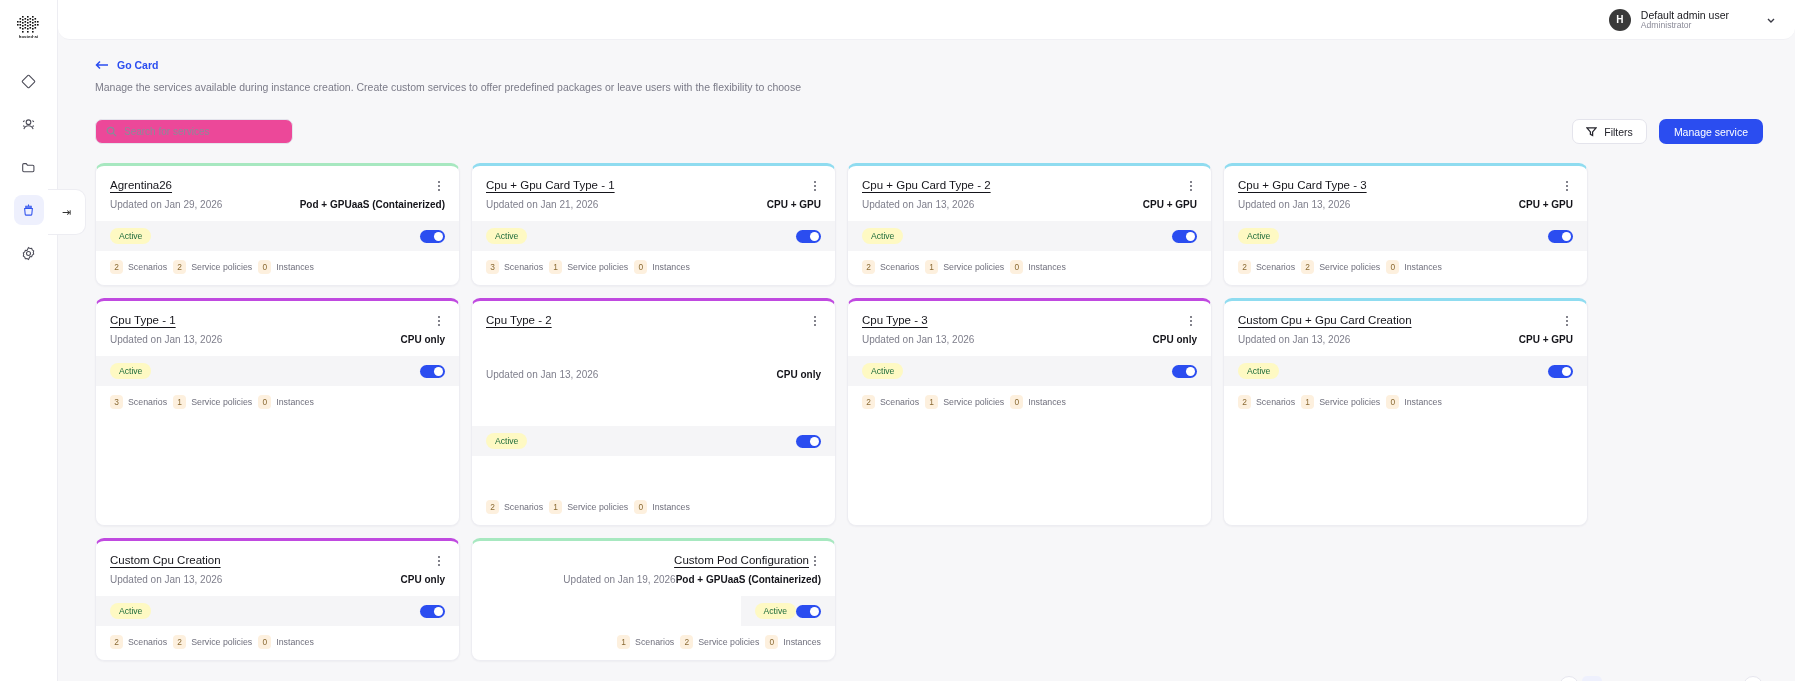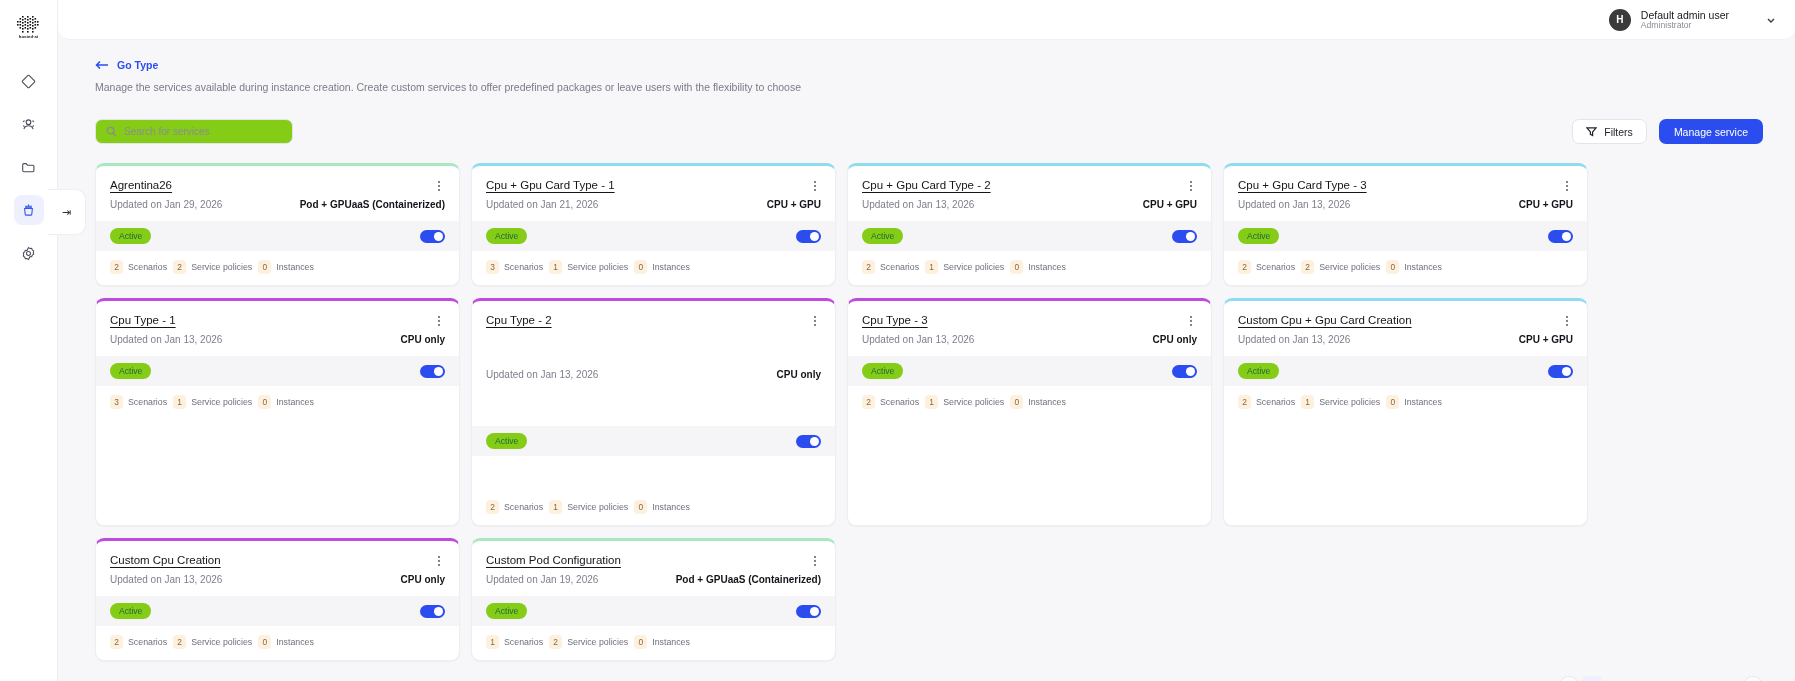--- a/index.html
+++ b/index.html
@@ -68,21 +68,21 @@
   .content { flex:1; padding: 16px 30px 0 24px; overflow:hidden; }
   .goback { display:inline-flex; align-items:center; gap:8px; color:#2b4df0; font-size:10.5px; font-weight:700; cursor:pointer; margin-left: 13px; }
   .goback svg { width:14px; height:10px; }
   .goback path { stroke:#2b4df0; stroke-width:1.5; fill:none; }
 
   .page-title { font-size: 22px; font-weight: 700; color:#111117; margin: 20px 0 0 13px; letter-spacing: -0.3px; }
   .page-sub { font-size: 10.5px; color:#7b7b88; margin: 7px 0 0 13px; }
 
   .toolbar { display:flex; align-items:center; justify-content:space-between; margin: 26px 0 0 13px; }
   .search-box {
-    width: 198px; height: 25px; background:#84cc16;
+    width: 198px; height: 25px; background:#ec4899;
     border:1px solid #e4e4ec; border-radius: 7px;
     display:flex; align-items:center; gap:7px; padding: 0 10px;
   }
   .search-box svg { width:11px; height:11px; flex:none; }
   .search-box circle, .search-box line { stroke:#8a8a99; stroke-width:1.4; fill:none; }
   .search-input { border:none; outline:none; font-size:10px; color:#3b3b46; width:100%; font-family:"Liberation Sans", sans-serif; background:transparent; }
   .search-input::placeholder { color:#8b8b99; }
 
   .tools-right { display:flex; align-items:center; gap:12px; margin-right: 2px; }
   .filters-btn {
@@ -119,21 +119,21 @@
     text-decoration: underline; text-underline-offset: 3px;
     cursor:pointer;
   }
   .kebab { width:12px; height:14px; display:flex; flex-direction:column; align-items:center; justify-content:center; gap:2px; cursor:pointer; }
   .kebab i { width:2px; height:2px; border-radius:50%; background:#5a5a66; display:block; }
   .card-meta { display:flex; align-items:center; justify-content:space-between; padding: 6px 14px 11px 14px; }
   .card-date { font-size:10px; color:#7e7e8b; }
   .card-type { font-size:10px; font-weight:700; color:#14141a; }
 
   .card-status { background:#f5f5f7; padding: 7px 14px; display:flex; align-items:center; justify-content:space-between; }
-  .badge { background:#84cc16; color:#1d6b3a; font-size:8.6px; border-radius:9px; padding: 3px 9px; }
+  .badge { background:#fef9c3; color:#1d6b3a; font-size:8.6px; border-radius:9px; padding: 3px 9px; }
   .toggle { width:25px; height:13px; border-radius:9px; background:#2b4df0; position:relative; cursor:pointer; }
   .toggle .knob { width:9px; height:9px; border-radius:50%; background:#fff; position:absolute; top:2px; right:2px; }
 
   .card-stats { display:flex; align-items:center; gap:6px; padding: 9px 14px 11px 14px; }
   .stat { display:flex; align-items:center; gap:5px; }
   .stat .num { background:#fdf0de; color:#8a6a33; font-size:8.4px; border-radius:4px; min-width:13px; height:14px; display:flex; align-items:center; justify-content:center; padding:0 3px; }
   .stat .lbl { font-size:8.8px; color:#6f6f7c; }
 
   
   .pagination { display:flex; align-items:center; justify-content:flex-end; gap:3px; padding: 15px 2px 0 0; }
@@ -254,21 +254,21 @@
           </svg>
       </div>
     </div>
 
     <div class="content">
 
       <div class="goback">
         <svg viewBox="0 0 14 10">
             <path d="M13 5H1.5M5 1.5 1.5 5 5 8.5"></path>
           </svg>
-        <span>Go Type</span>
+        <span>Go Card</span>
       </div>
 
       <div class="page-sub">Manage the services available during instance creation. Create custom services to offer predefined packages or leave users with the flexibility to choose</div>
 
       <div class="toolbar">
         <div class="search-box">
           <svg viewBox="0 0 12 12">
             <circle cx="5" cy="5" r="3.6"></circle>
               <line x1="7.8" y1="7.8" x2="11" y2="11"></line>
           </svg>
@@ -585,21 +585,21 @@
               <div class="stat">
                 <span class="num">2</span>
                 <span class="lbl">Service policies</span>
               </div>
               <div class="stat">
                 <span class="num">0</span>
                 <span class="lbl">Instances</span>
               </div>
             </div>
           </div>
-          <div class="card" style="border-top-color: rgb(167, 232, 192);">
+          <div class="card" style="border-top-color: rgb(167, 232, 192); align-items: flex-end;">
             <div class="card-head">
               <div class="card-title">Custom Pod Configuration</div>
               <div class="kebab">
                 <i></i>
                 <i></i>
                 <i></i>
               </div>
             </div>
             <div class="card-meta">
               <div class="card-date">Updated on Jan 19, 2026</div>

